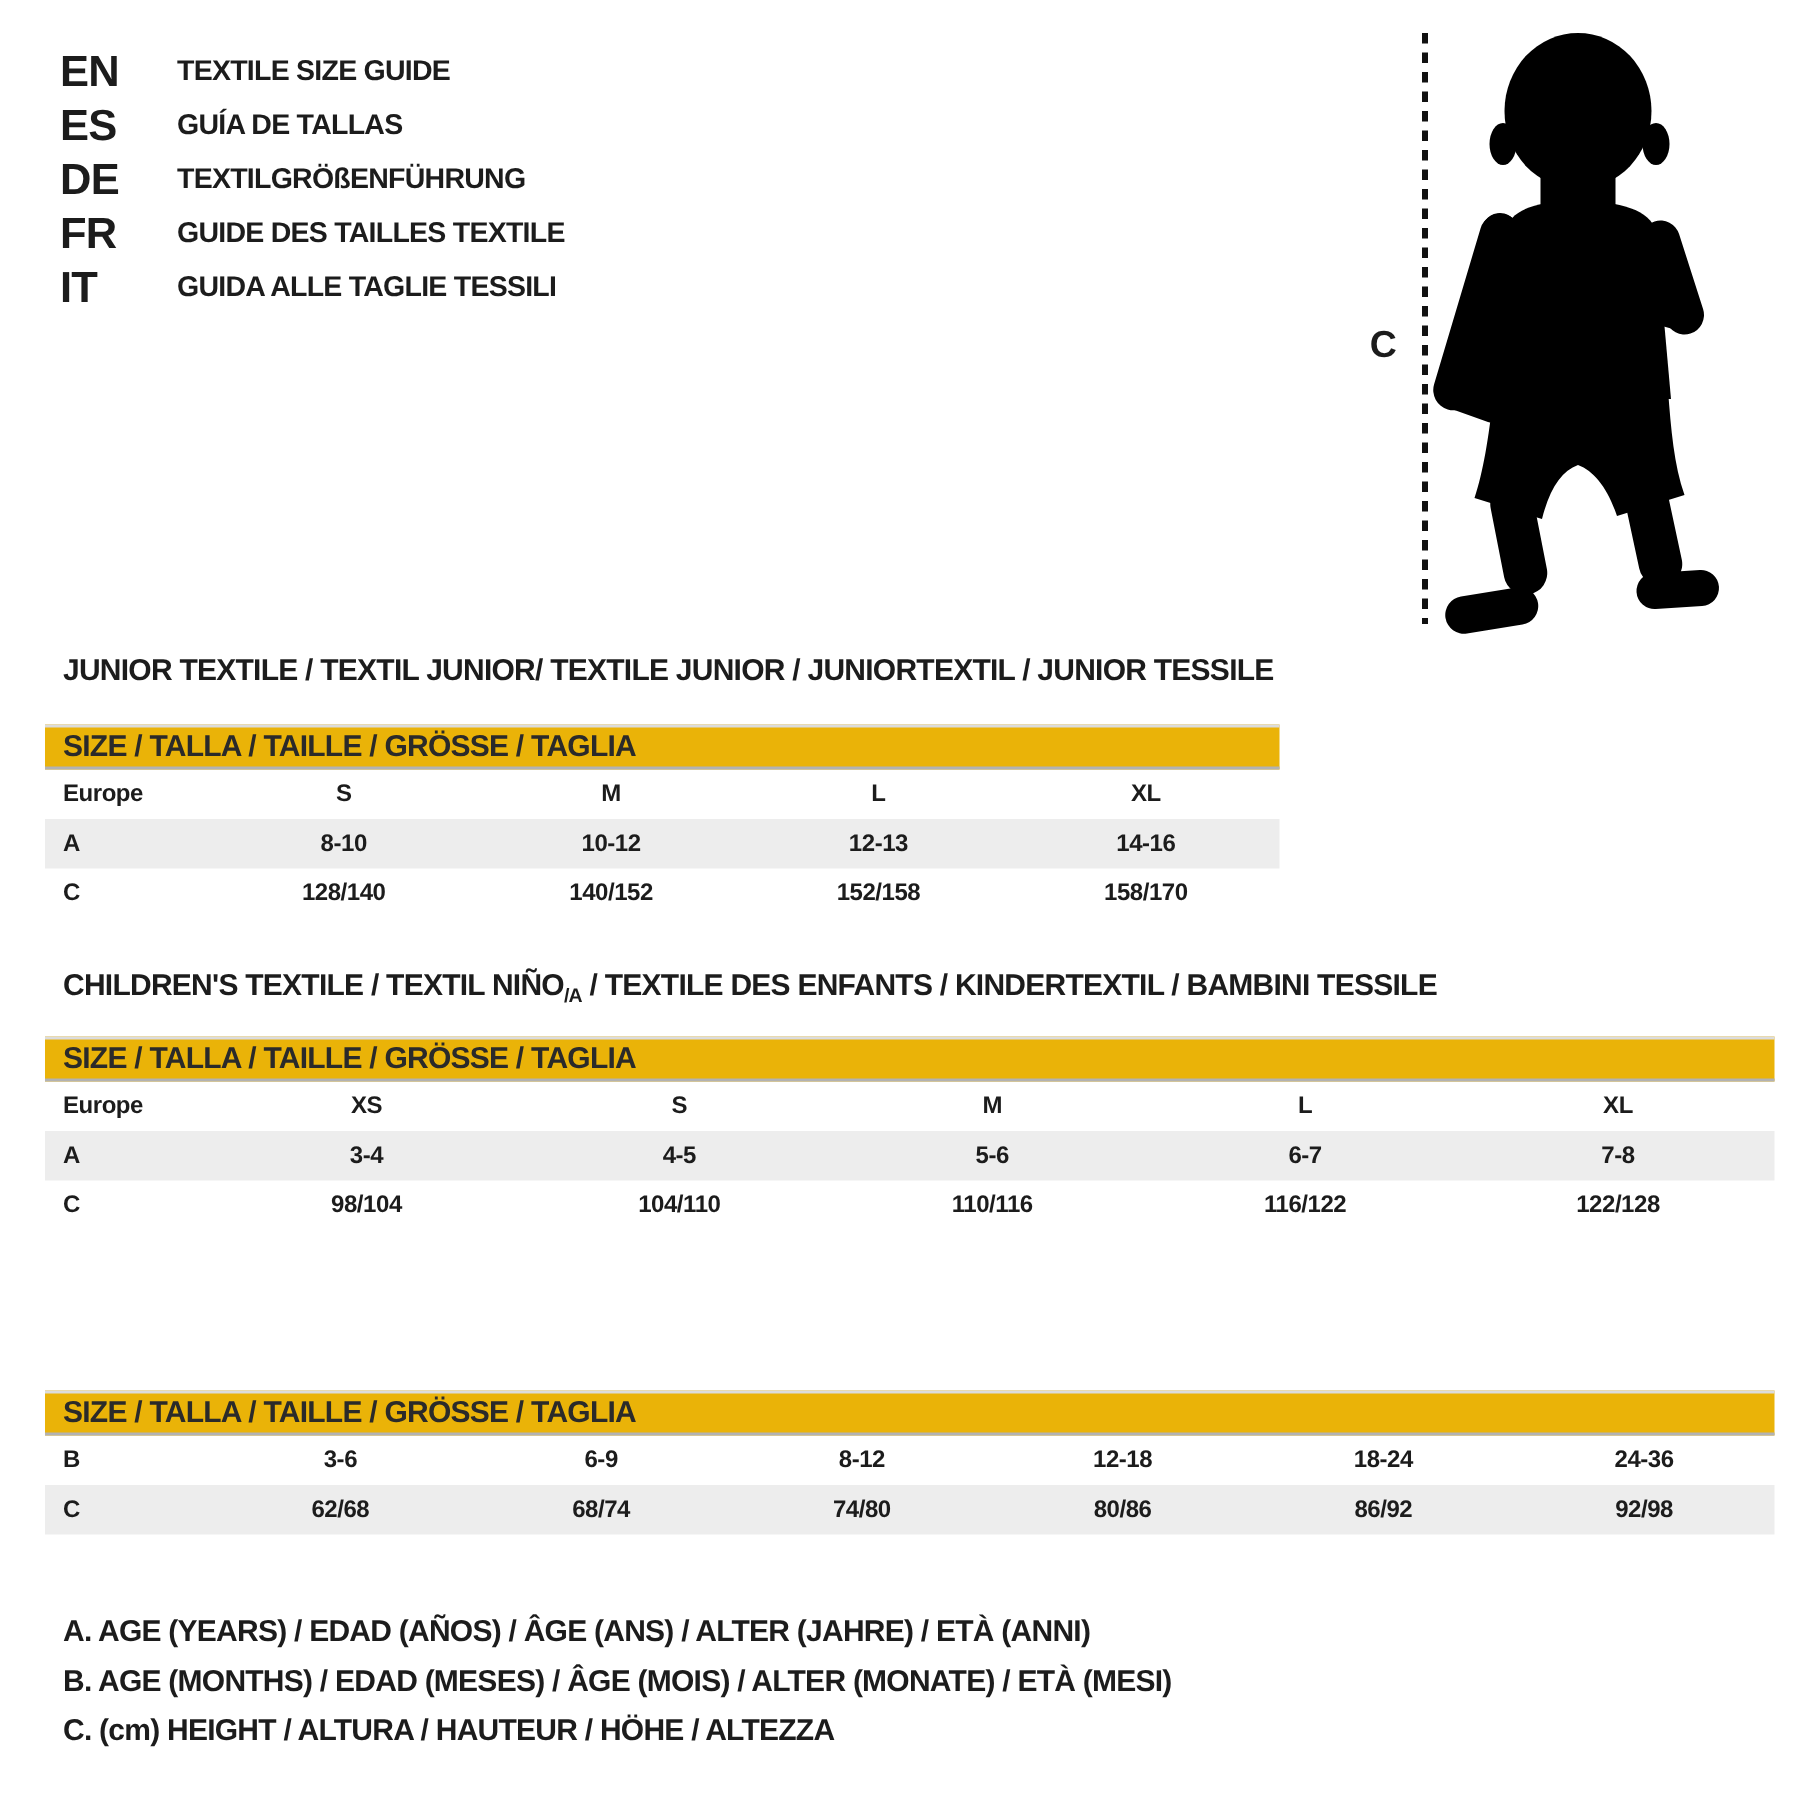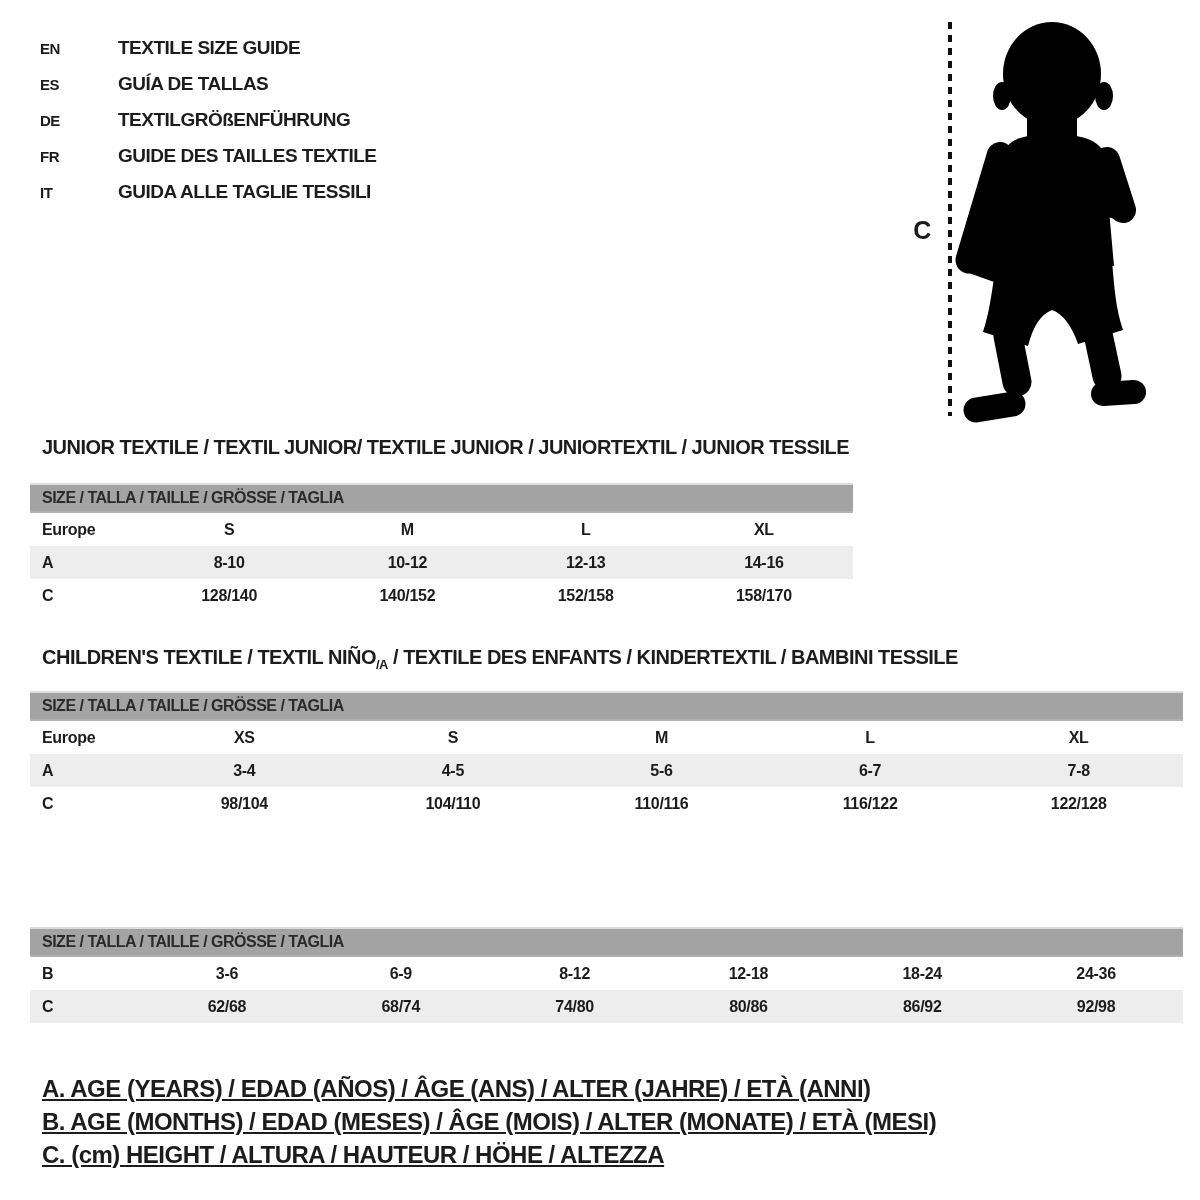--- a/index.html
+++ b/index.html
@@ -10,21 +10,21 @@
     font-family:"Liberation Sans", sans-serif;
     font-weight:700;
     font-stretch:condensed;
     overflow:hidden;
   }
   .page { position:relative; width:1200px; height:1200px; background:#ffffff; }
 
   
   .langs { position:absolute; left:40px; top:30px; }
   .lang-row { display:flex; height:36px; align-items:center; }
-  .lang-code  { width:78px; font-size:15px; letter-spacing:-0.5px; }
+  .lang-code  { width:78px; font-size:29px; letter-spacing:-0.5px; }
   .lang-title { font-size:19px; letter-spacing:-0.5px; white-space:nowrap; }
 
   
   .figure-svg { position:absolute; left:900px; top:14px; width:260px; height:412px; }
   .c-label { position:absolute; left:906px; top:216px; width:32px; text-align:center;
              font-size:25px; letter-spacing:-0.5px; }
 
   
   .sec-title { position:absolute; left:42px; font-size:20px; letter-spacing:-0.5px; white-space:nowrap; }
   .t-junior-title   { top:436px; }
@@ -32,34 +32,34 @@
   .t-babies-title   { top:848px; line-height:37px; }
   .sub { font-size:13px; vertical-align:sub; }
 
   
   .stable { position:absolute; left:30px; }
   .t-junior   { top:483px; width:823px;  }
   .t-children { top:691px; width:1153px; }
   .t-babies   { top:927px; width:1153px; }
 
   .size-bar {
-    height:30px; background:#a3a3a3;
+    height:30px; background:#eab308;
     border-top:2px solid #dcdcdc; border-bottom:2px solid #b2b2b2;
     display:flex; align-items:center; padding-left:12px;
-    font-size:16px; letter-spacing:-0.5px; color:#2a2a2a; white-space:nowrap;
+    font-size:20px; letter-spacing:-0.5px; color:#2a2a2a; white-space:nowrap;
   }
   .trow { display:flex; height:33px; align-items:center; font-size:16px; letter-spacing:-0.3px; }
   .trow.shaded { background:#ededed; }
   .tlabel { width:110px; padding-left:12px; flex:none; }
   .tcell  { flex:1 1 0; text-align:center; }
 
   
   .notes { position:absolute; left:42px; top:1072px; }
   .note-line { height:33px; display:flex; align-items:center;
-               font-size:24px; letter-spacing:-0.5px; white-space:nowrap;text-decoration:underline; }
+               font-size:20px; letter-spacing:-0.5px; white-space:nowrap; }
 </style>
 </head>
 <body>
 
 <div class="page">
 
   <div class="langs">
     <div class="lang-row">
       <span class="lang-code">EN</span>
       <span class="lang-title">TEXTILE SIZE GUIDE</span>

